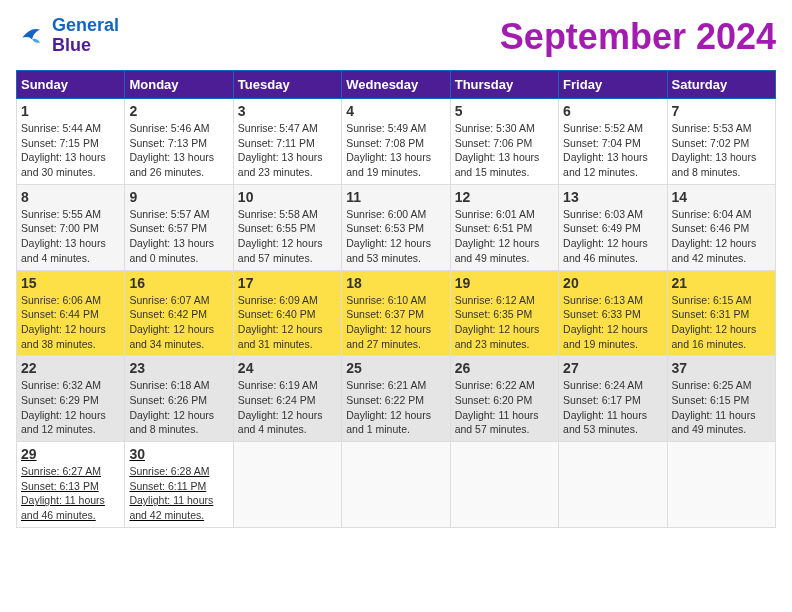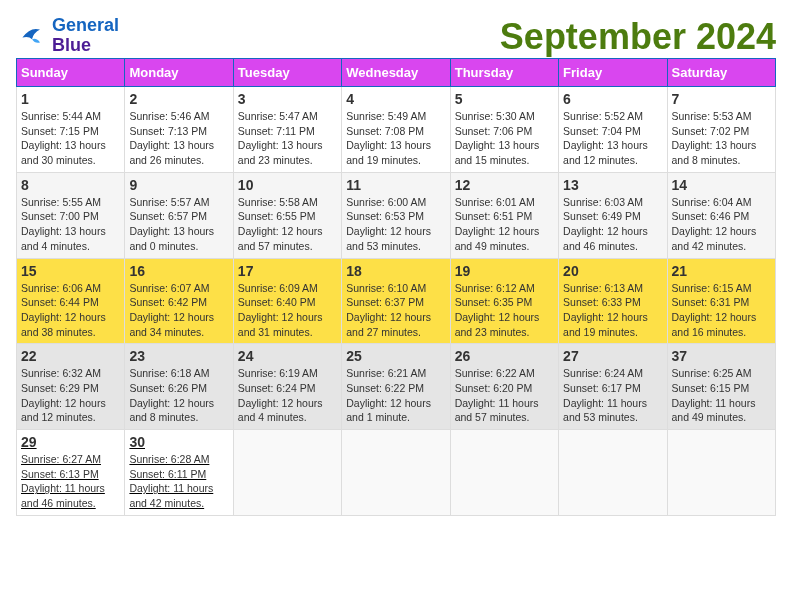--- a/index.html
+++ b/index.html
@@ -7,20 +7,21 @@
       font-family: Arial, sans-serif;
       background: #fff;
       width: 792px;
       min-height: 612px;
       padding: 16px;
     }
     .header {
       display: flex;
       justify-content: space-between;
       align-items: flex-start;
+      margin-bottom: 12px;
     }
     .logo {
       display: flex;
       align-items: center;
       gap: 4px;
     }
     .logo-text {
       font-size: 18px;
       font-weight: bold;
       color: #333;
@@ -32,33 +33,33 @@
     .logo-bird {
       width: 32px;
       height: 32px;
     }
     .title-block {
       text-align: right;
     }
     .month-title {
       font-size: 36px;
       font-weight: bold;
-      color: #4d7c0f;
+      color: #a21caf;
     }
     .location {
       font-size: 14px;
       color: #555;
     }
     table {
       width: 100%;
       border-collapse: collapse;
       font-size: 11px;
     }
     thead tr {
-      background-color: #d946ef;
+      background-color: #4c1d95;
       color: #fff;
     }
     thead th {
       padding: 6px 4px;
       text-align: left;
       font-size: 13px;
       font-weight: bold;
       border: 1px solid #1565c0;
     }
     tbody tr {

